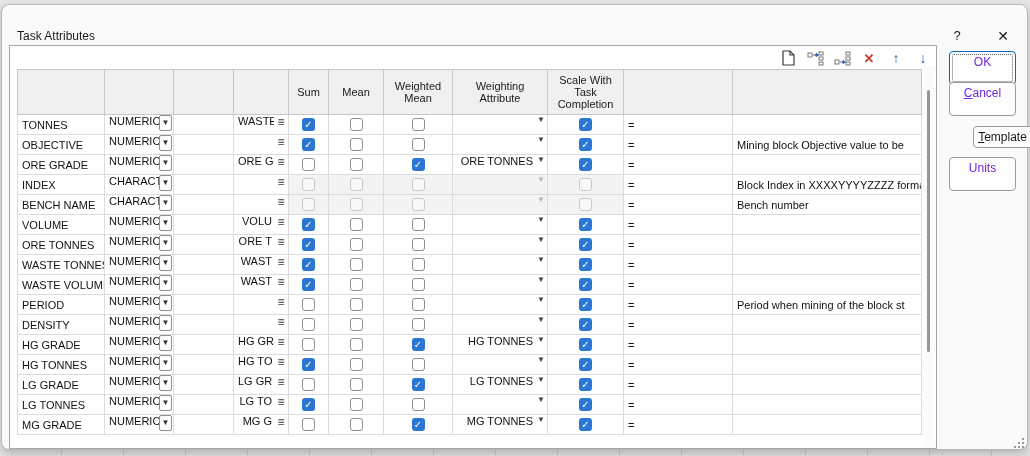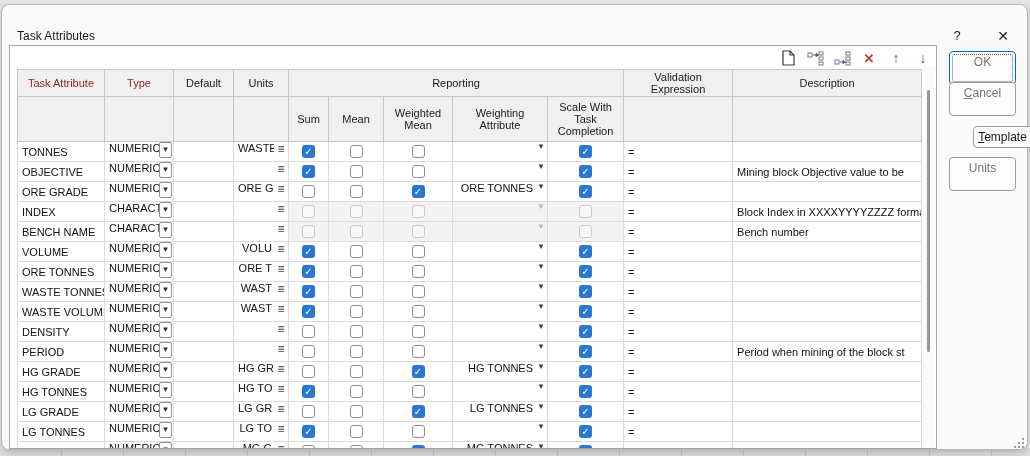--- a/index.html
+++ b/index.html
@@ -60,21 +60,21 @@
   tr.disabled .cb.off { border-color: #c9c9c9; background: #f8f8f8; }
   tr.disabled .dd-arrow { color: #b5b5b5; }
 
   
   .vscroll { position: absolute; right: 1px; top: 20px; bottom: 1px; width: 12px; background: #fbfbfb; }
   .vthumb  { position: absolute; left: 4px; top: 24px; width: 3px; height: 262px;
     background: #969696; border-radius: 2px; }
 
   
   .btn { position: absolute; left: 947px; width: 67px; height: 34px; background: #fdfdfd;
-    border: 1px solid #9c9c9c; border-radius: 4px; font-size: 12px; color: #737373;
+    border: 1px solid #9c9c9c; border-radius: 4px; font-size: 12px; color: #6d28d9;
     text-align: center; line-height: 20px; }
   .btn.focus { border-color: #0067c0; }
   .btn.focus::after { content: ''; position: absolute; inset: 2px; border: 1px dotted #666;
     border-radius: 2px; }
   .btn-ok { top: 46px; }
   .btn-cancel { top: 77px; }
   .btn-units { top: 152px; }
   .split-btn { position: absolute; left: 942px; top: 121px; width: 77px; height: 22px;
     background: #fdfdfd; border: 1px solid #9c9c9c; border-radius: 4px; display: flex;
     font-size: 12px; color: #1a1a1a; margin-left: 29px; }
@@ -139,29 +139,20 @@
           <col style="width:55px">
         <col style="width:40px">
           <col style="width:55px">
           <col style="width:69px">
           <col style="width:95px">
         <col style="width:76px">
           <col style="width:109px">
           <col style="width:189px">
       </colgroup>
       <thead>
-        <tr class="h1">
-          <th class="redhead">Task Attribute</th>
-          <th class="redhead">Type</th>
-          <th>Default</th>
-          <th>Units</th>
-          <th colspan="5">Reporting</th>
-          <th>Validation Expression</th>
-          <th>Description</th>
-        </tr>
         <tr class="h2">
           <th></th>
           <th></th>
           <th></th>
           <th></th>
           <th>Sum</th>
           <th>Mean</th>
           <th>Weighted Mean</th>
           <th>Weighting Attribute</th>
           <th>Scale With Task Completion</th>
@@ -488,20 +479,56 @@
                 <span class="dd-arrow">▼</span>
               </div>
             </td>
             <td class="cbcell">
               <div class="cb on">✓</div>
             </td>
             <td class="tcell">=</td>
             <td class="tcell"></td>
           </tr>
           <tr>
+            <td class="tcell">PERIOD</td>
+            <td>
+              <div class="flexcell">
+                <span class="txt">NUMERIC</span>
+                <span class="dd-btn">▼</span>
+              </div>
+            </td>
+            <td class="tcell"></td>
+            <td>
+              <div class="flexcell">
+                <span class="txt right"></span>
+                <span class="menu-ico">≡</span>
+              </div>
+            </td>
+            <td class="cbcell">
+              <div class="cb off"></div>
+            </td>
+            <td class="cbcell">
+              <div class="cb off"></div>
+            </td>
+            <td class="cbcell">
+              <div class="cb off"></div>
+            </td>
+            <td class="cbcell">
+              <div class="flexcell">
+                <span class="txt right"></span>
+                <span class="dd-arrow">▼</span>
+              </div>
+            </td>
+            <td class="cbcell">
+              <div class="cb on">✓</div>
+            </td>
+            <td class="tcell">=</td>
+            <td class="tcell">Period when mining of the block st</td>
+          </tr>
+          <tr>
             <td class="tcell">DENSITY</td>
             <td>
               <div class="flexcell">
                 <span class="txt">NUMERIC</span>
                 <span class="dd-btn">▼</span>
               </div>
             </td>
             <td class="tcell"></td>
             <td>
               <div class="flexcell">
@@ -522,56 +549,20 @@
               <div class="flexcell">
                 <span class="txt right"></span>
                 <span class="dd-arrow">▼</span>
               </div>
             </td>
             <td class="cbcell">
               <div class="cb on">✓</div>
             </td>
             <td class="tcell">=</td>
             <td class="tcell"></td>
-          </tr>
-          <tr>
-            <td class="tcell">PERIOD</td>
-            <td>
-              <div class="flexcell">
-                <span class="txt">NUMERIC</span>
-                <span class="dd-btn">▼</span>
-              </div>
-            </td>
-            <td class="tcell"></td>
-            <td>
-              <div class="flexcell">
-                <span class="txt right"></span>
-                <span class="menu-ico">≡</span>
-              </div>
-            </td>
-            <td class="cbcell">
-              <div class="cb off"></div>
-            </td>
-            <td class="cbcell">
-              <div class="cb off"></div>
-            </td>
-            <td class="cbcell">
-              <div class="cb off"></div>
-            </td>
-            <td class="cbcell">
-              <div class="flexcell">
-                <span class="txt right"></span>
-                <span class="dd-arrow">▼</span>
-              </div>
-            </td>
-            <td class="cbcell">
-              <div class="cb on">✓</div>
-            </td>
-            <td class="tcell">=</td>
-            <td class="tcell">Period when mining of the block st</td>
           </tr>
           <tr>
             <td class="tcell">HG GRADE</td>
             <td>
               <div class="flexcell">
                 <span class="txt">NUMERIC</span>
                 <span class="dd-btn">▼</span>
               </div>
             </td>
             <td class="tcell"></td>

